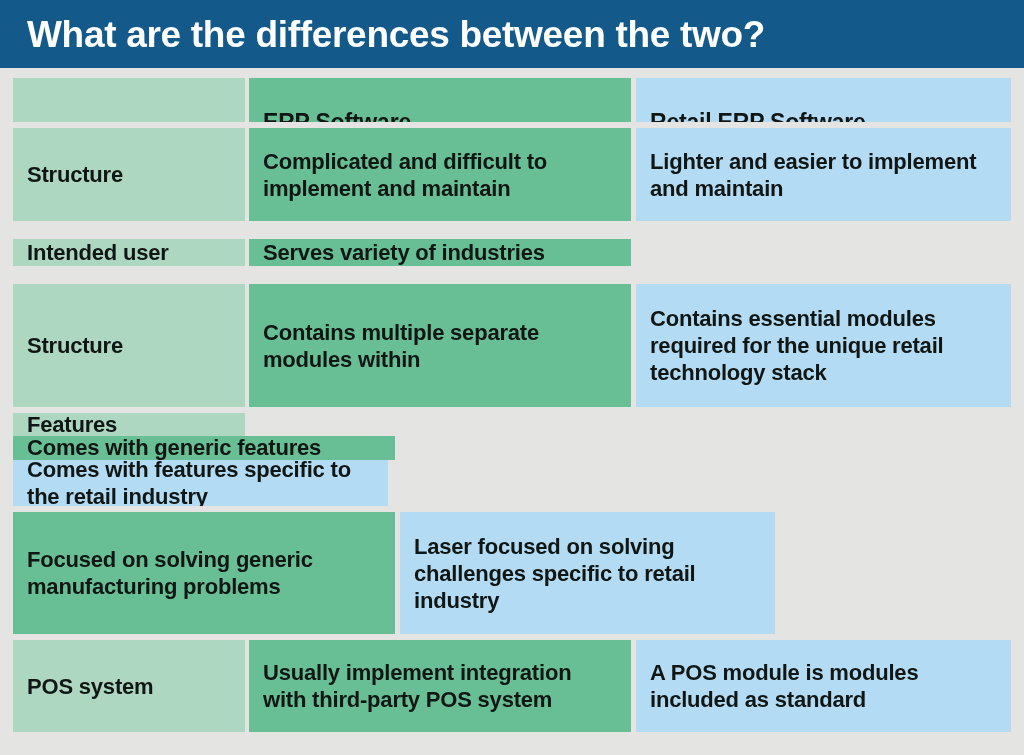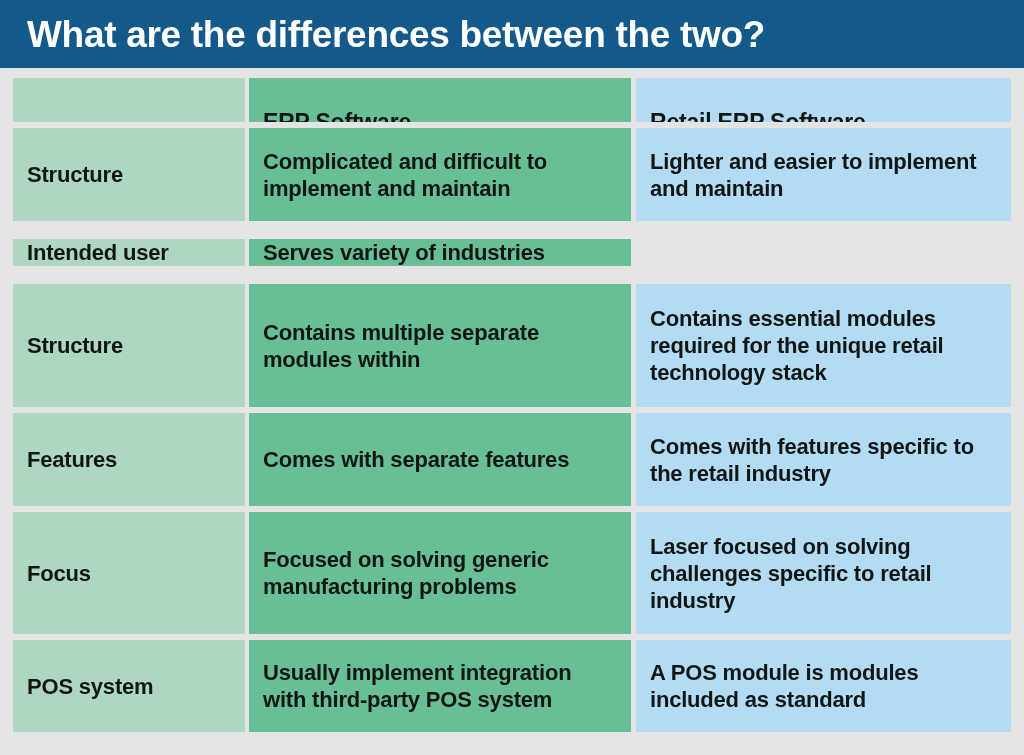--- a/index.html
+++ b/index.html
@@ -98,21 +98,21 @@
   }
   .header-row .col-label  { background: #aed7c2; }
   .header-row .col-erp    { background: #69bf95; }
   .header-row .col-retail { background: #b3dcf4; }
 
   
   .row-h-header { height: 44px; }
   .row-h-1      { height: 93px; }
   .row-h-2      { height: 51px; align-items: center; }
   .row-h-3      { height: 123px; }
-  .row-h-4      { height: 93px; }
+  .row-h-4      { height: 93px; flex-direction: column; }
   .row-h-5      { height: 122px; }
   .row-h-6      { height: 92px; }
 </style>
 </head>
 <body>
 
 <div id="page">
 
   <div id="title-bar">
     <span class="title-text">What are the differences between the two?</span>
@@ -163,31 +163,28 @@
       <div class="cell col-retail">
         <span class="cell-text">Contains essential modules required for the unique retail technology stack</span>
       </div>
     </div>
 
     <div class="table-row row-h-4">
       <div class="cell col-label">
         <span class="cell-text">Features</span>
       </div>
       <div class="cell col-erp">
-        <span class="cell-text">Comes with separate features</span>
+        <span class="cell-text">Comes with generic features</span>
       </div>
       <div class="cell col-retail">
         <span class="cell-text">Comes with features specific to the retail industry</span>
       </div>
     </div>
 
     <div class="table-row row-h-5">
-      <div class="cell col-label">
-        <span class="cell-text">Focus</span>
-      </div>
       <div class="cell col-erp">
         <span class="cell-text">Focused on solving generic manufacturing problems</span>
       </div>
       <div class="cell col-retail">
         <span class="cell-text">Laser focused on solving challenges specific to retail industry</span>
       </div>
     </div>
 
     <div class="table-row row-h-6">
       <div class="cell col-label">

